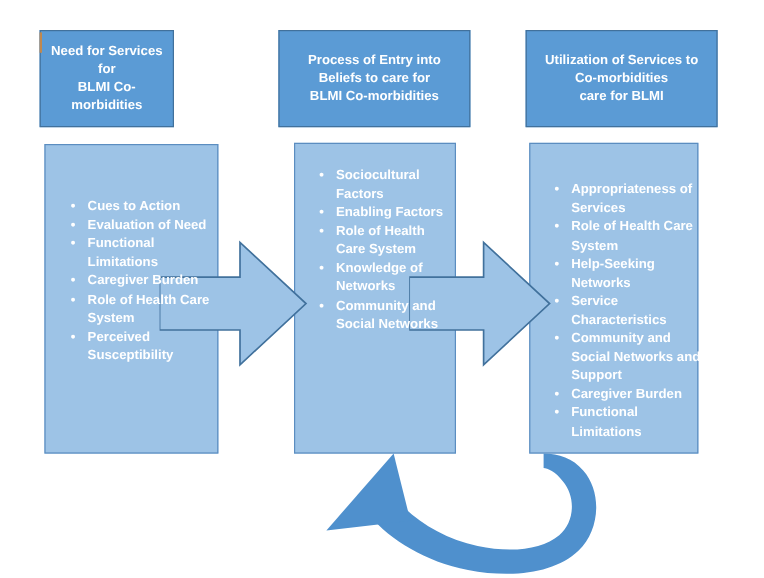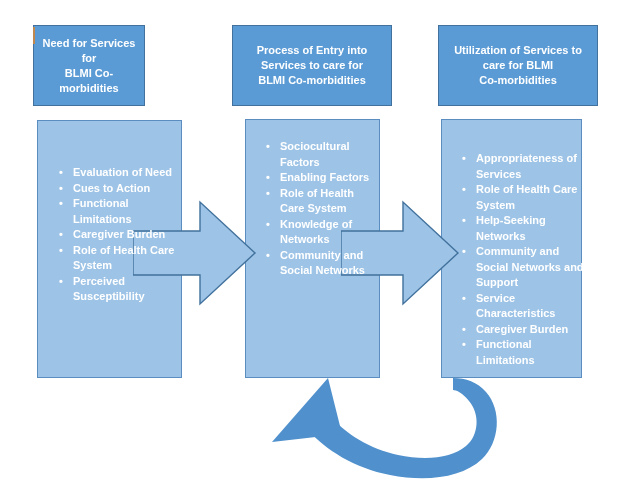--- a/index.html
+++ b/index.html
@@ -116,30 +116,30 @@
     <div>
       <span class="htext">Need for Services for</span>
       <span class="htext">BLMI Co-morbidities</span>
     </div>
   </div>
   <div id="edge-marker"></div>
 
   <div class="header-box" id="header-box-2">
     <div>
       <span class="htext">Process of Entry into</span>
-      <span class="htext">Services to care for</span>
+      <span class="htext">Beliefs to care for</span>
       <span class="htext">BLMI Co-morbidities</span>
     </div>
   </div>
 
   <div class="header-box" id="header-box-3">
     <div>
       <span class="htext">Utilization of Services to</span>
+      <span class="htext">Co-morbidities</span>
       <span class="htext">care for BLMI</span>
-      <span class="htext">Co-morbidities</span>
     </div>
   </div>
 
   <div class="body-box" id="body-box-1"></div>
   <div class="body-box" id="body-box-2"></div>
   <div class="body-box" id="body-box-3"></div>
 
   <svg class="block-arrow" id="arrow-1" viewBox="0 0 124 106">
     <path d="M 0 31 L 67 31 L 67 2 L 122 53 L 67 104 L 67 75 L 0 75 Z" fill="#9DC3E6" stroke="#41719C" stroke-width="1.4"></path>
   </svg>
@@ -159,35 +159,35 @@
              C 176 91, 202 88, 216 76
              C 229 65, 230 44, 219 31
              C 213 23, 206 20, 203 20
              Z" fill="#4F90CD"></path>
     <path d="M 78 8 L 92 64 L 22 72 Z" fill="#4F90CD"></path>
   </svg>
 
 </div>
 
 <ul class="bullets" id="bullets-1">
+    <li>Cues to Action</li>
     <li>Evaluation of Need</li>
-    <li>Cues to Action</li>
     <li>Functional Limitations</li>
     <li>Caregiver Burden</li>
     <li>Role of Health Care System</li>
     <li>Perceived Susceptibility</li>
   </ul>
 <ul class="bullets" id="bullets-2">
     <li>Sociocultural Factors</li>
     <li>Enabling Factors</li>
     <li>Role of Health Care System</li>
     <li>Knowledge of Networks</li>
     <li>Community and Social Networks</li>
   </ul>
 <ul class="bullets" id="bullets-3">
     <li>Appropriateness of Services</li>
     <li>Role of Health Care System</li>
     <li>Help-Seeking Networks</li>
+    <li>Service Characteristics</li>
     <li>Community and Social Networks and Support</li>
-    <li>Service Characteristics</li>
     <li>Caregiver Burden</li>
     <li>Functional Limitations</li>
   </ul>
 
 </body></html>

